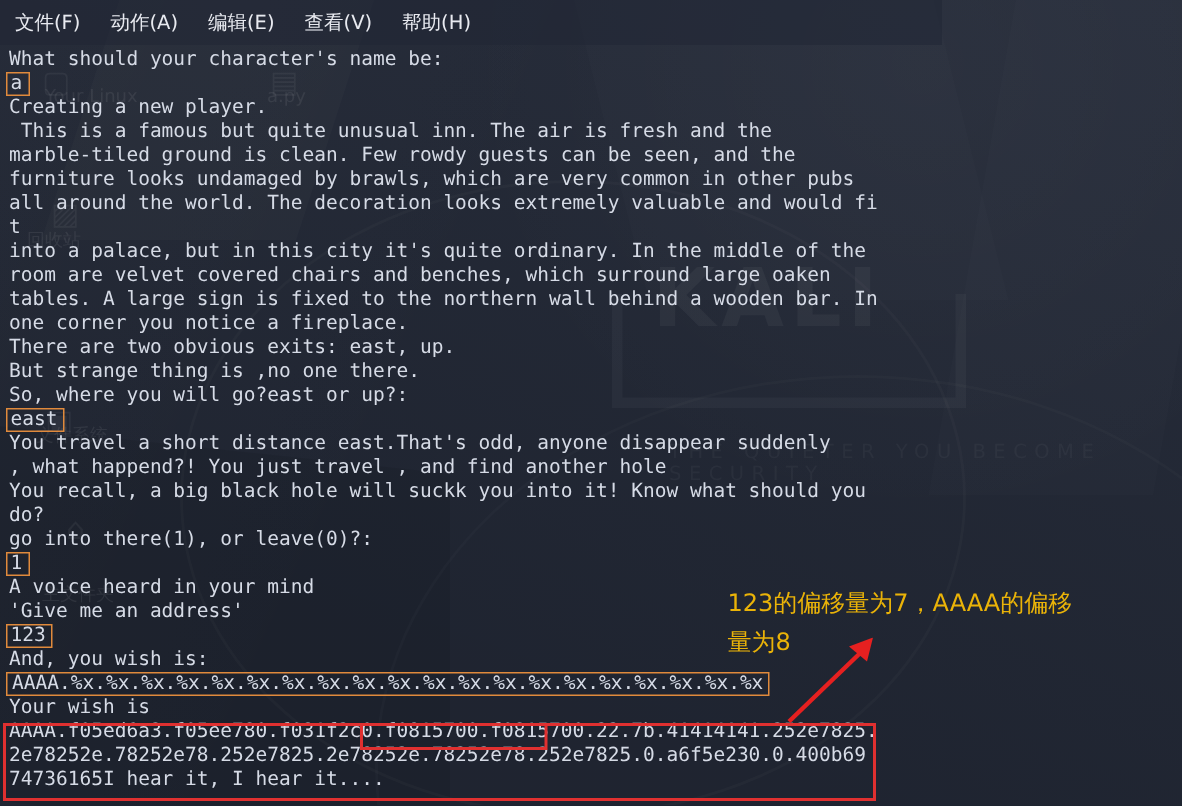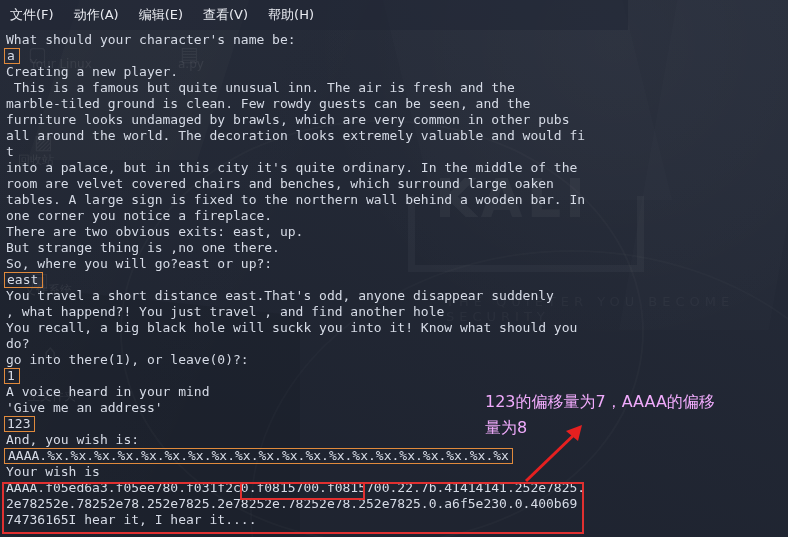--- a/index.html
+++ b/index.html
@@ -184,21 +184,21 @@
 
   
   .annot {
     position: absolute;
     left: 485px;
     top: 389px;
     width: 300px;
     font-family: "DejaVu Sans", "Liberation Sans", sans-serif;
     font-size: 16px;
     line-height: 26px;
-    color: #f0abfc;
+    color: #eab308;
     white-space: pre-wrap;
   }
   .annot-arrow {
     position: absolute;
     left: 520px;
     top: 425px;
     width: 70px;
     height: 58px;
     pointer-events: none;
   }

